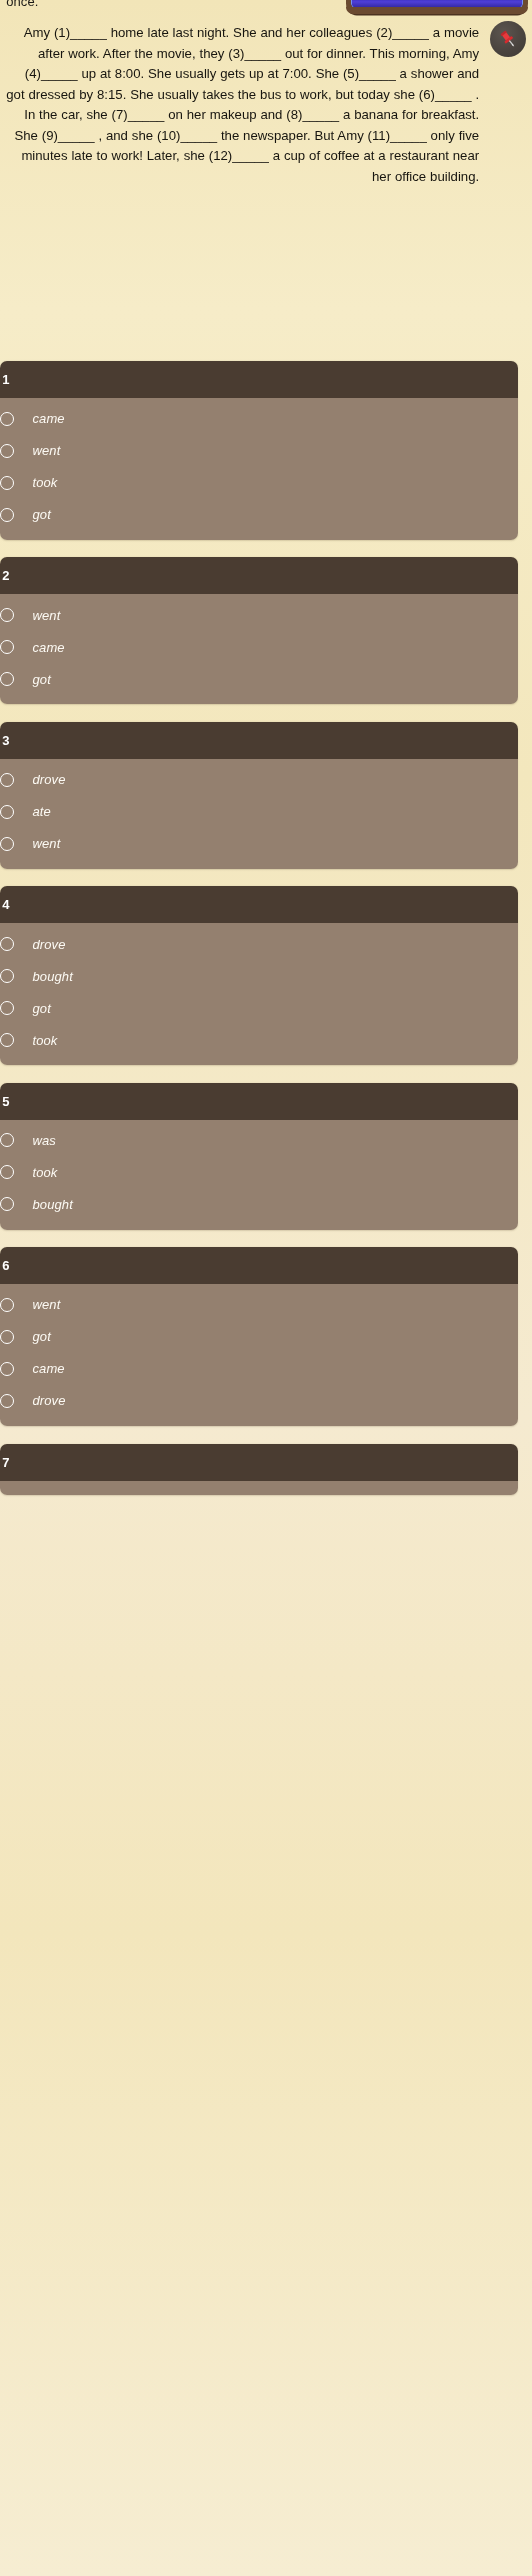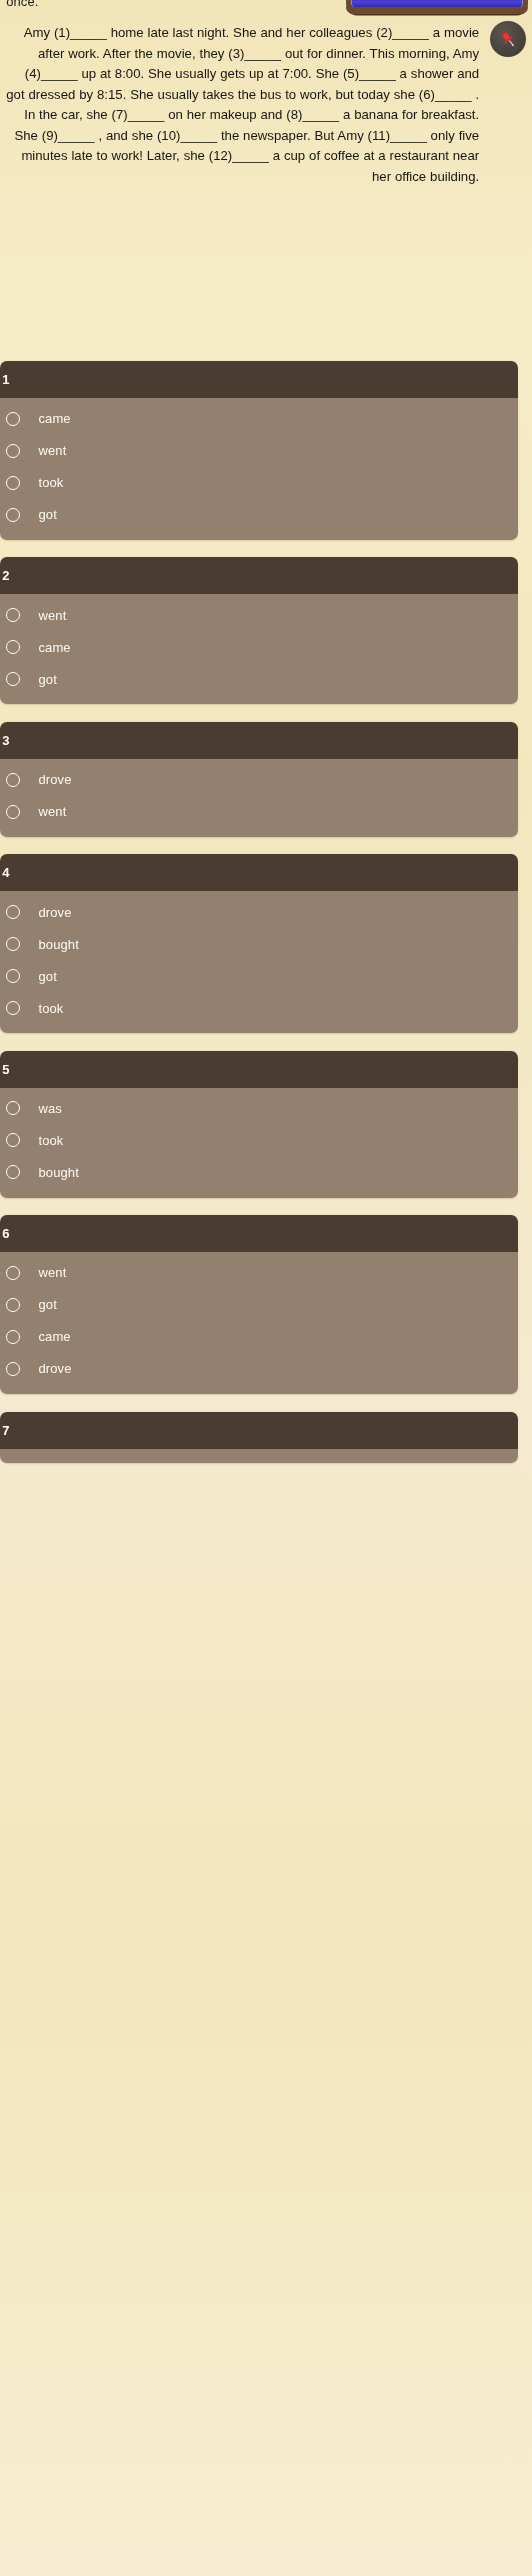--- a/index.html
+++ b/index.html
@@ -115,22 +115,23 @@
     padding-left: 2.3px;
   }
   .card-body {
     background: #94806f;
     padding: 4.6px 0 9.2px 0;
   }
   .option {
     display: flex;
     align-items: center;
     height: 32px;
-    padding-left: 6px;
+    padding-left: 0;
     cursor: pointer;
+    font-style: italic;
   }
   .radio {
     width: 14px;
     height: 14px;
     border: 1.7px solid #ffffff;
     border-radius: 50%;
     flex: 0 0 auto;
     background: transparent;
   }
   .option-label {
@@ -205,20 +206,24 @@
     </div>
     <div class="card">
       <div class="card-header">3</div>
       <div class="card-body">
         <div class="option">
           <span class="radio"></span>
           <span class="option-label">drove</span>
         </div>
         <div class="option">
           <span class="radio"></span>
+          <span class="option-label">ate</span>
+        </div>
+        <div class="option">
+          <span class="radio"></span>
           <span class="option-label">went</span>
         </div>
       </div>
     </div>
     <div class="card">
       <div class="card-header">4</div>
       <div class="card-body">
         <div class="option">
           <span class="radio"></span>
           <span class="option-label">drove</span>

